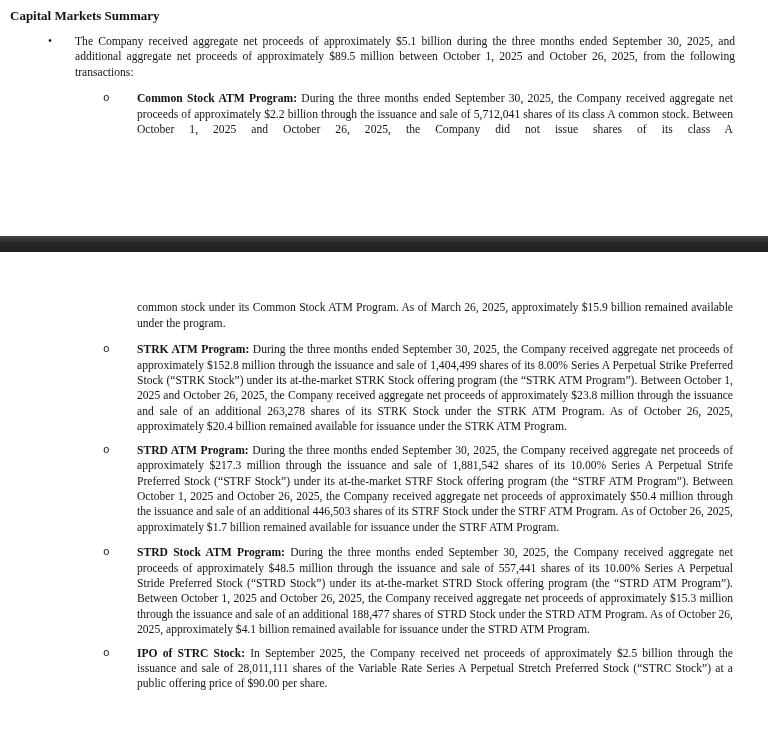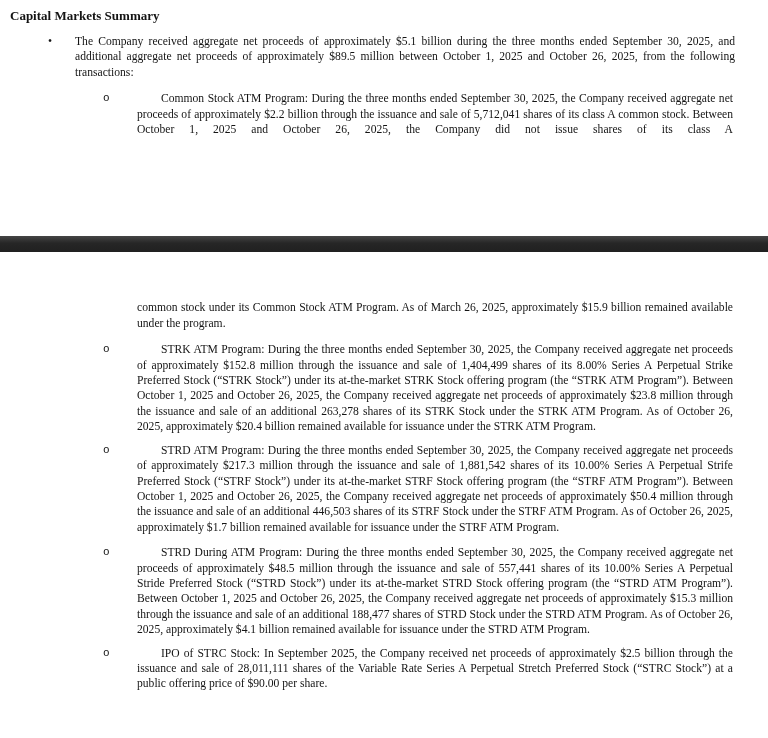--- a/index.html
+++ b/index.html
@@ -43,21 +43,21 @@
   .l2 {
     margin: 0 35px 0 137px;
   }
   .l2 .marker {
     position: absolute;
     left: -34px;
     top: 0;
     font-family: "Liberation Mono", "DejaVu Sans Mono", monospace;
     font-size: 11px;
   }
-  .lead { font-weight: normal; margin-left: 24px; }
+  .lead { font-weight: bold; }
   .mt11 { margin-top: 11px; }
   .mt8  { margin-top: 8px; }
   .mt10 { margin-top: 10px; }
   .mt48 { margin-top: 48px; }
   
   .justify-last { text-align-last: justify; }
   .page-separator {
     margin-top: 99px;
     width: 768px;
     height: 16px;
@@ -90,21 +90,21 @@
     <span class="marker">o</span><span class="lead">STRK ATM Program:</span>
     <span>During the three months ended September 30, 2025, the Company received aggregate net proceeds of approximately $152.8 million through the issuance and sale of 1,404,499 shares of its 8.00% Series A Perpetual Strike Preferred Stock (“STRK Stock”) under its at-the-market STRK Stock offering program (the “STRK ATM Program”). Between October 1, 2025 and October 26, 2025, the Company received aggregate net proceeds of approximately $23.8 million through the issuance and sale of an additional 263,278 shares of its STRK Stock under the STRK ATM Program. As of October 26, 2025, approximately $20.4 billion remained available for issuance under the STRK ATM Program.</span>
   </div>
 
   <div class="para l2 mt8">
     <span class="marker">o</span><span class="lead">STRD ATM Program:</span>
     <span>During the three months ended September 30, 2025, the Company received aggregate net proceeds of approximately $217.3 million through the issuance and sale of 1,881,542 shares of its 10.00% Series A Perpetual Strife Preferred Stock (“STRF Stock”) under its at-the-market STRF Stock offering program (the “STRF ATM Program”). Between October 1, 2025 and October 26, 2025, the Company received aggregate net proceeds of approximately $50.4 million through the issuance and sale of an additional 446,503 shares of its STRF Stock under the STRF ATM Program. As of October 26, 2025, approximately $1.7 billion remained available for issuance under the STRF ATM Program.</span>
   </div>
 
   <div class="para l2 mt10">
-    <span class="marker">o</span><span class="lead">STRD During ATM Program:</span>
+    <span class="marker">o</span><span class="lead">STRD Stock ATM Program:</span>
     <span>During the three months ended September 30, 2025, the Company received aggregate net proceeds of approximately $48.5 million through the issuance and sale of 557,441 shares of its 10.00% Series A Perpetual Stride Preferred Stock (“STRD Stock”) under its at-the-market STRD Stock offering program (the “STRD ATM Program”). Between October 1, 2025 and October 26, 2025, the Company received aggregate net proceeds of approximately $15.3 million through the issuance and sale of an additional 188,477 shares of STRD Stock under the STRD ATM Program. As of October 26, 2025, approximately $4.1 billion remained available for issuance under the STRD ATM Program.</span>
   </div>
 
   <div class="para l2 mt8">
     <span class="marker">o</span><span class="lead">IPO of STRC Stock:</span>
     <span>In September 2025, the Company received net proceeds of approximately $2.5 billion through the issuance and sale of 28,011,111 shares of the Variable Rate Series A Perpetual Stretch Preferred Stock (“STRC Stock”) at a public offering price of $90.00 per share.</span>
   </div>
 
 </div>
 

